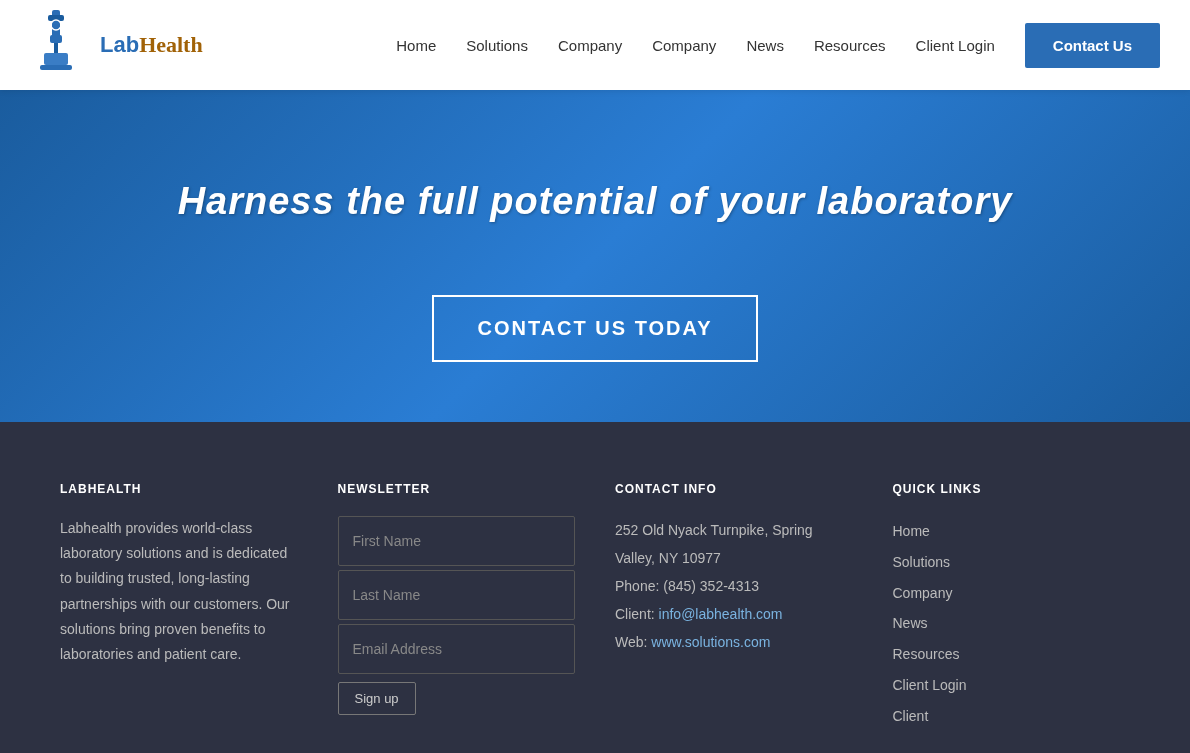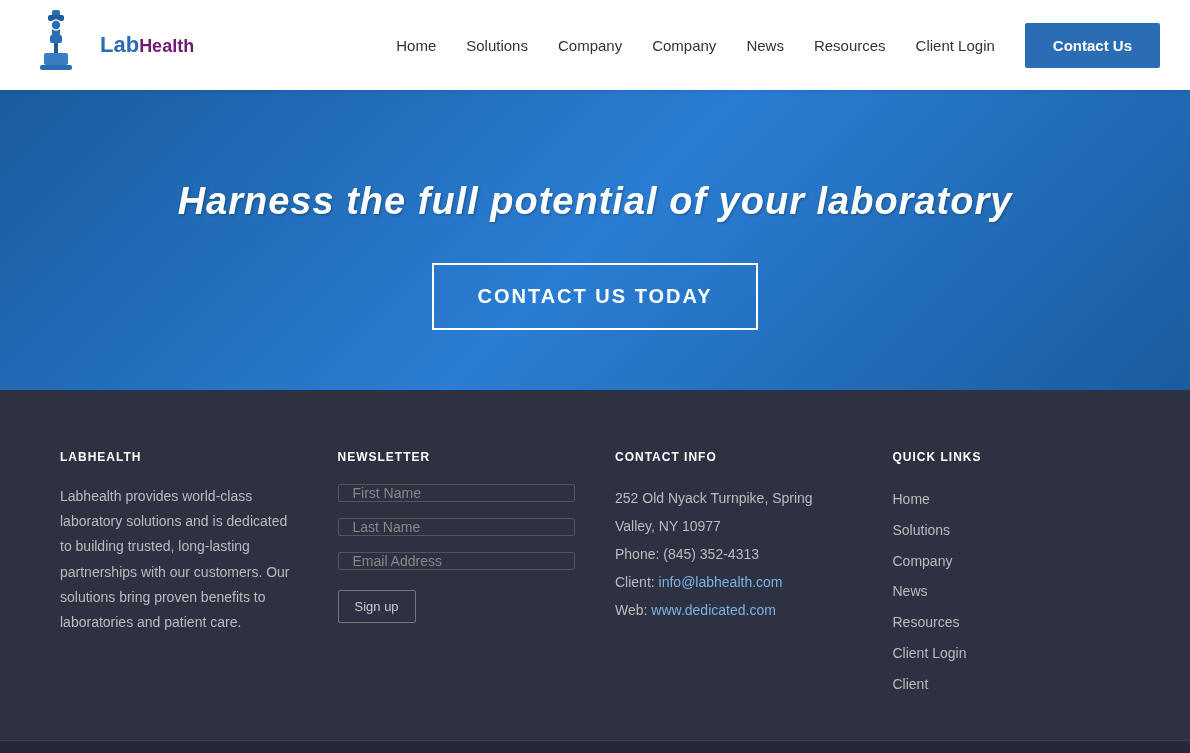--- a/index.html
+++ b/index.html
@@ -23,20 +23,21 @@
       font-size: 15px; font-weight: 600; cursor: pointer; border-radius: 2px; text-align: center;
     }
 
     
     .hero {
       background: linear-gradient(135deg, #1a5c9e 0%, #2a7dd4 50%, #1a5c9e 100%);
       min-height: 290px; display: flex; flex-direction: column;
       align-items: center; justify-content: center;
       padding: 90px 40px 60px;
       margin-top: 90px;
+      gap: 32px;
     }
     .hero-title {
       font-size: 38px; font-weight: 700; color: #fff; font-style: italic;
       text-align: center; margin-bottom: 40px; letter-spacing: 1px;
       text-shadow: 1px 1px 3px rgba(0,0,0,0.3);
     }
     .cta-btn {
       background: transparent; color: #fff; border: 2px solid #fff;
       padding: 20px 44px; font-size: 20px; font-weight: 700;
       letter-spacing: 2px; cursor: pointer; text-transform: uppercase;
@@ -53,21 +54,21 @@
     }
     .footer-section-title {
       font-size: 12px; font-weight: 700; color: #fff;
       letter-spacing: 1px; text-transform: uppercase; margin-bottom: 20px;
     }
     .footer-section p {
       font-size: 14px; line-height: 1.8; color: #bbb;
     }
     .footer-input {
       width: 100%; background: transparent; border: 1px solid #555;
-      color: #ccc; padding: 0 14px; font-size: 14px; margin-bottom: 16px;
+      color: #ccc; padding: 16px 14px; font-size: 14px; margin-bottom: 4px;
       outline: none; border-radius: 2px;
     }
     .footer-input::placeholder { color: #888; }
     .signup-btn {
       background: transparent; border: 1px solid #777; color: #ccc;
       padding: 8px 16px; font-size: 13px; cursor: pointer;
       border-radius: 2px; margin-top: 4px;
     }
     .contact-info p { font-size: 14px; line-height: 2; color: #bbb; }
     .contact-info a { color: #7ab3e0; text-decoration: none; }
@@ -94,21 +95,21 @@
     <svg class="logo-icon" viewBox="0 0 60 80" xmlns="http://www.w3.org/2000/svg">
       <rect x="22" y="5" width="8" height="30" rx="2" fill="#2a6db5"></rect>
       <rect x="18" y="10" width="16" height="6" rx="2" fill="#1a5c9e"></rect>
       <rect x="20" y="30" width="12" height="8" rx="2" fill="#2a6db5"></rect>
       <rect x="24" y="38" width="4" height="10" fill="#1a5c9e"></rect>
       <rect x="10" y="60" width="32" height="5" rx="2" fill="#2a6db5"></rect>
       <rect x="14" y="48" width="24" height="12" rx="2" fill="#3a7dc5"></rect>
       <circle cx="26" cy="20" r="5" fill="none" stroke="#fff" stroke-width="1.5"></circle>
     </svg>
     <div>
-      <span style="font-size:22px;font-weight:bold;color:#2a6db5;">Lab</span><span style="font-size:18px;font-weight:bold;color:#701a75;">Health</span>
+      <span style="font-size:22px;font-weight:bold;color:#2a6db5;">Lab</span><span style="font-size:22px;font-weight:bold;color:#a16207;font-family:Liberation Serif, serif;">Health</span>
     </div>
   </div>
   <div class="nav-links">
     <a href="#">Home</a>
     <a href="#">Solutions</a>
     <a href="#">Company</a>
     <a href="#">Company</a>
     <a href="#">News</a>
     <a href="#">Resources</a>
     <a href="#">Client Login</a>
@@ -139,21 +140,21 @@
 
     <div class="footer-section contact-info">
       <div class="footer-section-title">CONTACT INFO</div>
       <p>
         <span>252 Old Nyack Turnpike, Spring Valley, NY 10977</span><br>
         <span>Phone:</span>
         <span>(845) 352-4313</span><br>
         <span>Client:</span>
         <a href="#">info@labhealth.com</a><br>
         <span>Web:</span>
-        <a href="#">www.dedicated.com</a>
+        <a href="#">www.solutions.com</a>
       </p>
     </div>
 
     <div class="footer-section quick-links">
       <div class="footer-section-title">QUICK LINKS</div>
       <a href="#">Home</a>
       <a href="#">Solutions</a>
       <a href="#">Company</a>
       <a href="#">News</a>
       <a href="#">Resources</a>

